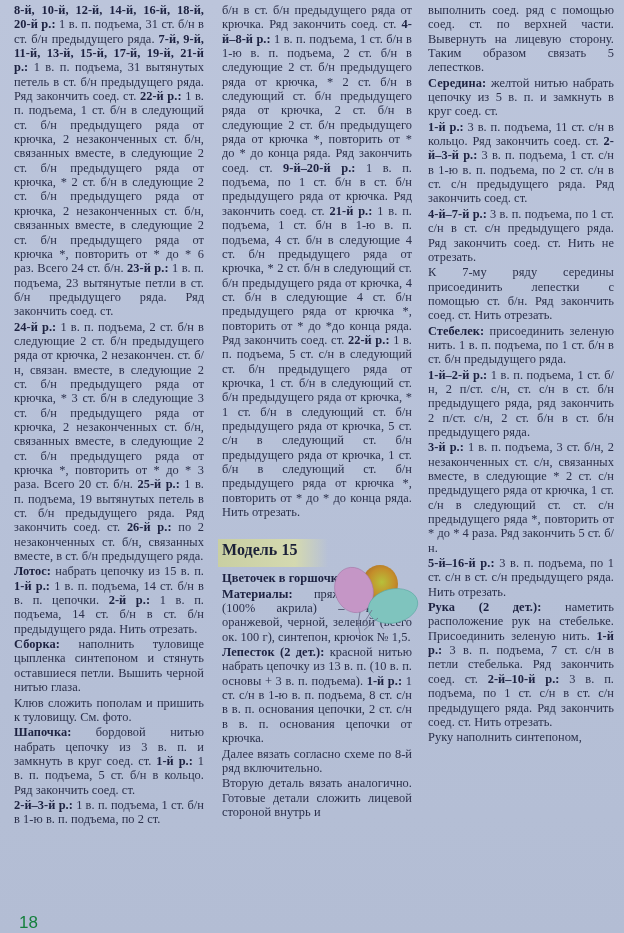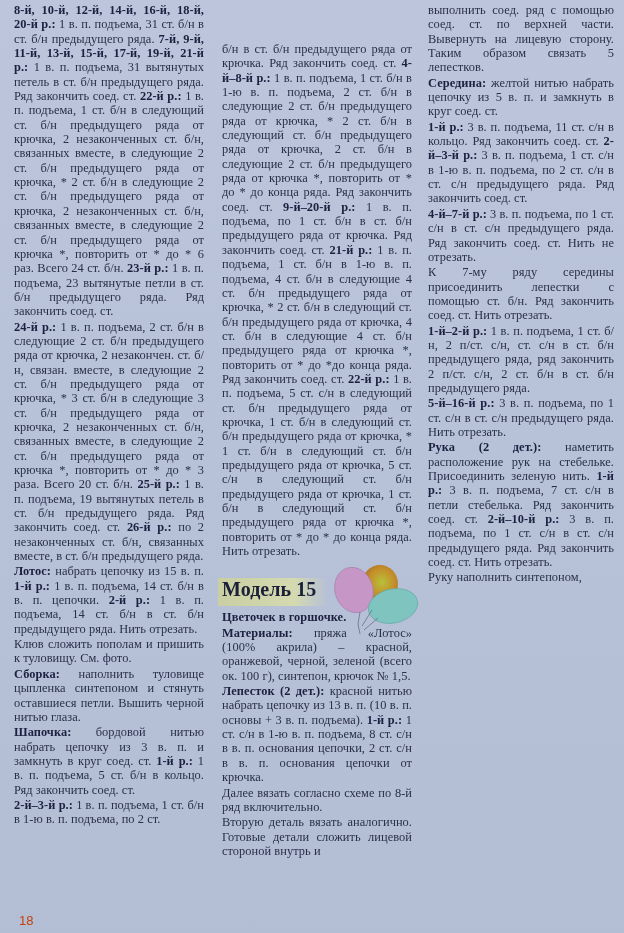--- a/index.html
+++ b/index.html
@@ -15,49 +15,49 @@
   .col {
     position: absolute; top: 3px;
     font-size: 12.4px; line-height: 14.35px;
     text-align: justify;
     hyphens: manual;
     letter-spacing: 0.05px;
   }
   .col p { margin: 0; text-indent: 0; }
   .col p + p { margin-top: 1px; }
   .c1 { left: 14px; width: 190px; }
-  .c2 { left: 222px; width: 190px; margin-top: 39px; }
+  .c2 { left: 222px; width: 190px; }
   .c3 { left: 428px; width: 186px; }
   b, .bold { font-weight: bold; color: #1c2140; }
   .page-number {
     position: absolute; left: 19px; top: 913px;
     font-family: "Liberation Sans", "DejaVu Sans", sans-serif;
-    font-size: 13px; color: #c2410c; text-align: center;
+    font-size: 17px; color: #15803d; text-align: center;
   }
   .model-banner {
     position: relative; height: 28px; margin: 20px 0 4px -4px; width: 110px;
     background: linear-gradient(90deg, #c9cfa2 0%, #d4d9b0 70%, rgba(200,210,170,0) 100%);
   }
   .model-title {
     position: absolute; left: 4px; top: 4px;
-    font-size: 20px; font-weight: bold; color: #1b2038;
+    font-size: 16px; font-weight: bold; color: #1b2038;
   }
   .balloons { position: absolute; left: 320px; top: 562px; width: 100px; height: 74px; }
 </style>
 </head>
 <body>
 
 <div class="page">
 
   <div class="col c1">
     <p><b>8-й, 10-й, 12-й, 14-й, 16-й, 18-й, 20-й р.:</b> 1 в. п. подъема, 31 ст. б/н в ст. б/н предыдущего ряда. <b>7-й, 9-й, 11-й, 13-й, 15-й, 17-й, 19-й, 21-й р.:</b> 1 в. п. подъема, 31 вытянутых петель в ст. б/н предыдущего ряда. Ряд закончить соед. ст. <b>22-й р.:</b> 1 в. п. подъема, 1 ст. б/н в следующий ст. б/н предыдущего ряда от крючка, 2 незаконченных ст. б/н, связанных вместе, в следующие 2 ст. б/н предыдущего ряда от крючка, * 2 ст. б/н в следующие 2 ст. б/н предыдущего ряда от крючка, 2 незаконченных ст. б/н, связанных вместе, в следующие 2 ст. б/н предыдущего ряда от крючка *, повторить от * до * 6 раз. Всего 24 ст. б/н. <b>23-й р.:</b> 1 в. п. подъема, 23 вытянутые петли в ст. б/н предыдущего ряда. Ряд закончить соед. ст.</p>
     <p><b>24-й р.:</b> 1 в. п. подъема, 2 ст. б/н в следующие 2 ст. б/н предыдущего ряда от крючка, 2 незакончен. ст. б/н, связан. вместе, в следующие 2 ст. б/н предыдущего ряда от крючка, * 3 ст. б/н в следующие 3 ст. б/н предыдущего ряда от крючка, 2 незаконченных ст. б/н, связанных вместе, в следующие 2 ст. б/н предыдущего ряда от крючка *, повторить от * до * 3 раза. Всего 20 ст. б/н. <b>25-й р.:</b> 1 в. п. подъема, 19 вытянутых петель в ст. б/н предыдущего ряда. Ряд закончить соед. ст. <b>26-й р.:</b> по 2 незаконченных ст. б/н, связанных вместе, в ст. б/н предыдущего ряда.</p>
     <p><b>Лотос:</b> набрать цепочку из 15 в. п. <b>1-й р.:</b> 1 в. п. подъема, 14 ст. б/н в в. п. цепочки. <b>2-й р.:</b> 1 в. п. подъема, 14 ст. б/н в ст. б/н предыдущего ряда. Нить отрезать.</p>
+    <p><b>Сборка:</b> наполнить туловище цыпленка синтепоном и стянуть оставшиеся петли. Вышить черной нитью глаза.</p>
     <p>Клюв сложить пополам и пришить к туловищу. См. фото.</p>
-    <p><b>Сборка:</b> наполнить туловище цыпленка синтепоном и стянуть оставшиеся петли. Вышить черной нитью глаза.</p>
     <p><b>Шапочка:</b> бордовой нитью набрать цепочку из 3 в. п. и замкнуть в круг соед. ст. <b>1-й р.:</b> 1 в. п. подъема, 5 ст. б/н в кольцо. Ряд закончить соед. ст.</p>
     <p><b>2-й–3-й р.:</b> 1 в. п. подъема, 1 ст. б/н в 1-ю в. п. подъема, по 2 ст.</p>
   </div>
 
   <div class="col c2">
     <p>б/н в ст. б/н предыдущего ряда от крючка. Ряд закончить соед. ст. <b>4-й–8-й р.:</b> 1 в. п. подъема, 1 ст. б/н в 1-ю в. п. подъема, 2 ст. б/н в следующие 2 ст. б/н предыдущего ряда от крючка, * 2 ст. б/н в следующий ст. б/н предыдущего ряда от крючка, 2 ст. б/н в следующие 2 ст. б/н предыдущего ряда от крючка *, повторить от * до * до конца ряда. Ряд закончить соед. ст. <b>9-й–20-й р.:</b> 1 в. п. подъема, по 1 ст. б/н в ст. б/н предыдущего ряда от крючка. Ряд закончить соед. ст. <b>21-й р.:</b> 1 в. п. подъема, 1 ст. б/н в 1-ю в. п. подъема, 4 ст. б/н в следующие 4 ст. б/н предыдущего ряда от крючка, * 2 ст. б/н в следующий ст. б/н предыдущего ряда от крючка, 4 ст. б/н в следующие 4 ст. б/н предыдущего ряда от крючка *, повторить от * до *до конца ряда. Ряд закончить соед. ст. <b>22-й р.:</b> 1 в. п. подъема, 5 ст. с/н в следующий ст. б/н предыдущего ряда от крючка, 1 ст. б/н в следующий ст. б/н предыдущего ряда от крючка, * 1 ст. б/н в следующий ст. б/н предыдущего ряда от крючка, 5 ст. с/н в следующий ст. б/н предыдущего ряда от крючка, 1 ст. б/н в следующий ст. б/н предыдущего ряда от крючка *, повторить от * до * до конца ряда. Нить отрезать.</p>
     <div class="model-banner">
       <span class="model-title">Модель 15</span>
     </div>
     <p><b>Цветочек в горшочке.</b></p>
@@ -80,20 +80,22 @@
     <ellipse cx="73" cy="44" rx="25" ry="17" transform="rotate(-12 73 44)" fill="#7fc4be" stroke="#5aa7a1" stroke-width="0.6"></ellipse>
     <path d="M40 50 L38 62 L40 72 M52 48 L42 64 M58 56 L44 68" stroke="#6b6d8a" stroke-width="0.8" fill="none"></path>
   </svg>
 
   <div class="col c3">
     <p>выполнить соед. ряд с помощью соед. ст. по верхней части. Вывернуть на лицевую сторону. Таким образом связать 5 лепестков.</p>
     <p><b>Середина:</b> желтой нитью набрать цепочку из 5 в. п. и замкнуть в круг соед. ст.</p>
     <p><b>1-й р.:</b> 3 в. п. подъема, 11 ст. с/н в кольцо. Ряд закончить соед. ст. <b>2-й–3-й р.:</b> 3 в. п. подъема, 1 ст. с/н в 1-ю в. п. подъема, по 2 ст. с/н в ст. с/н предыдущего ряда. Ряд закончить соед. ст.</p>
     <p><b>4-й–7-й р.:</b> 3 в. п. подъема, по 1 ст. с/н в ст. с/н предыдущего ряда. Ряд закончить соед. ст. Нить не отрезать.</p>
     <p>К 7-му ряду середины присоединить лепестки с помощью ст. б/н. Ряд закончить соед. ст. Нить отрезать.</p>
+    <p><b>Стебелек:</b> присоединить зеленую нить. 1 в. п. подъема, по 1 ст. б/н в ст. б/н предыдущего ряда.</p>
     <p><b>1-й–2-й р.:</b> 1 в. п. подъема, 1 ст. б/н, 2 п/ст. с/н, ст. с/н в ст. б/н предыдущего ряда, ряд закончить 2 п/ст. с/н, 2 ст. б/н в ст. б/н предыдущего ряда.</p>
+    <p><b>3-й р.:</b> 1 в. п. подъема, 3 ст. б/н, 2 незаконченных ст. с/н, связанных вместе, в следующие * 2 ст. с/н предыдущего ряда от крючка, 1 ст. с/н в следующий ст. ст. с/н предыдущего ряда *, повторить от * до * 4 раза. Ряд закончить 5 ст. б/н.</p>
     <p><b>5-й–16-й р.:</b> 3 в. п. подъема, по 1 ст. с/н в ст. с/н предыдущего ряда. Нить отрезать.</p>
     <p><b>Рука (2 дет.):</b> наметить расположение рук на стебельке. Присоединить зеленую нить. <b>1-й р.:</b> 3 в. п. подъема, 7 ст. с/н в петли стебелька. Ряд закончить соед. ст. <b>2-й–10-й р.:</b> 3 в. п. подъема, по 1 ст. с/н в ст. с/н предыдущего ряда. Ряд закончить соед. ст. Нить отрезать.</p>
     <p>Руку наполнить синтепоном,</p>
   </div>
 
   <div class="page-number">18</div>
 </div>
 
 </body></html>

